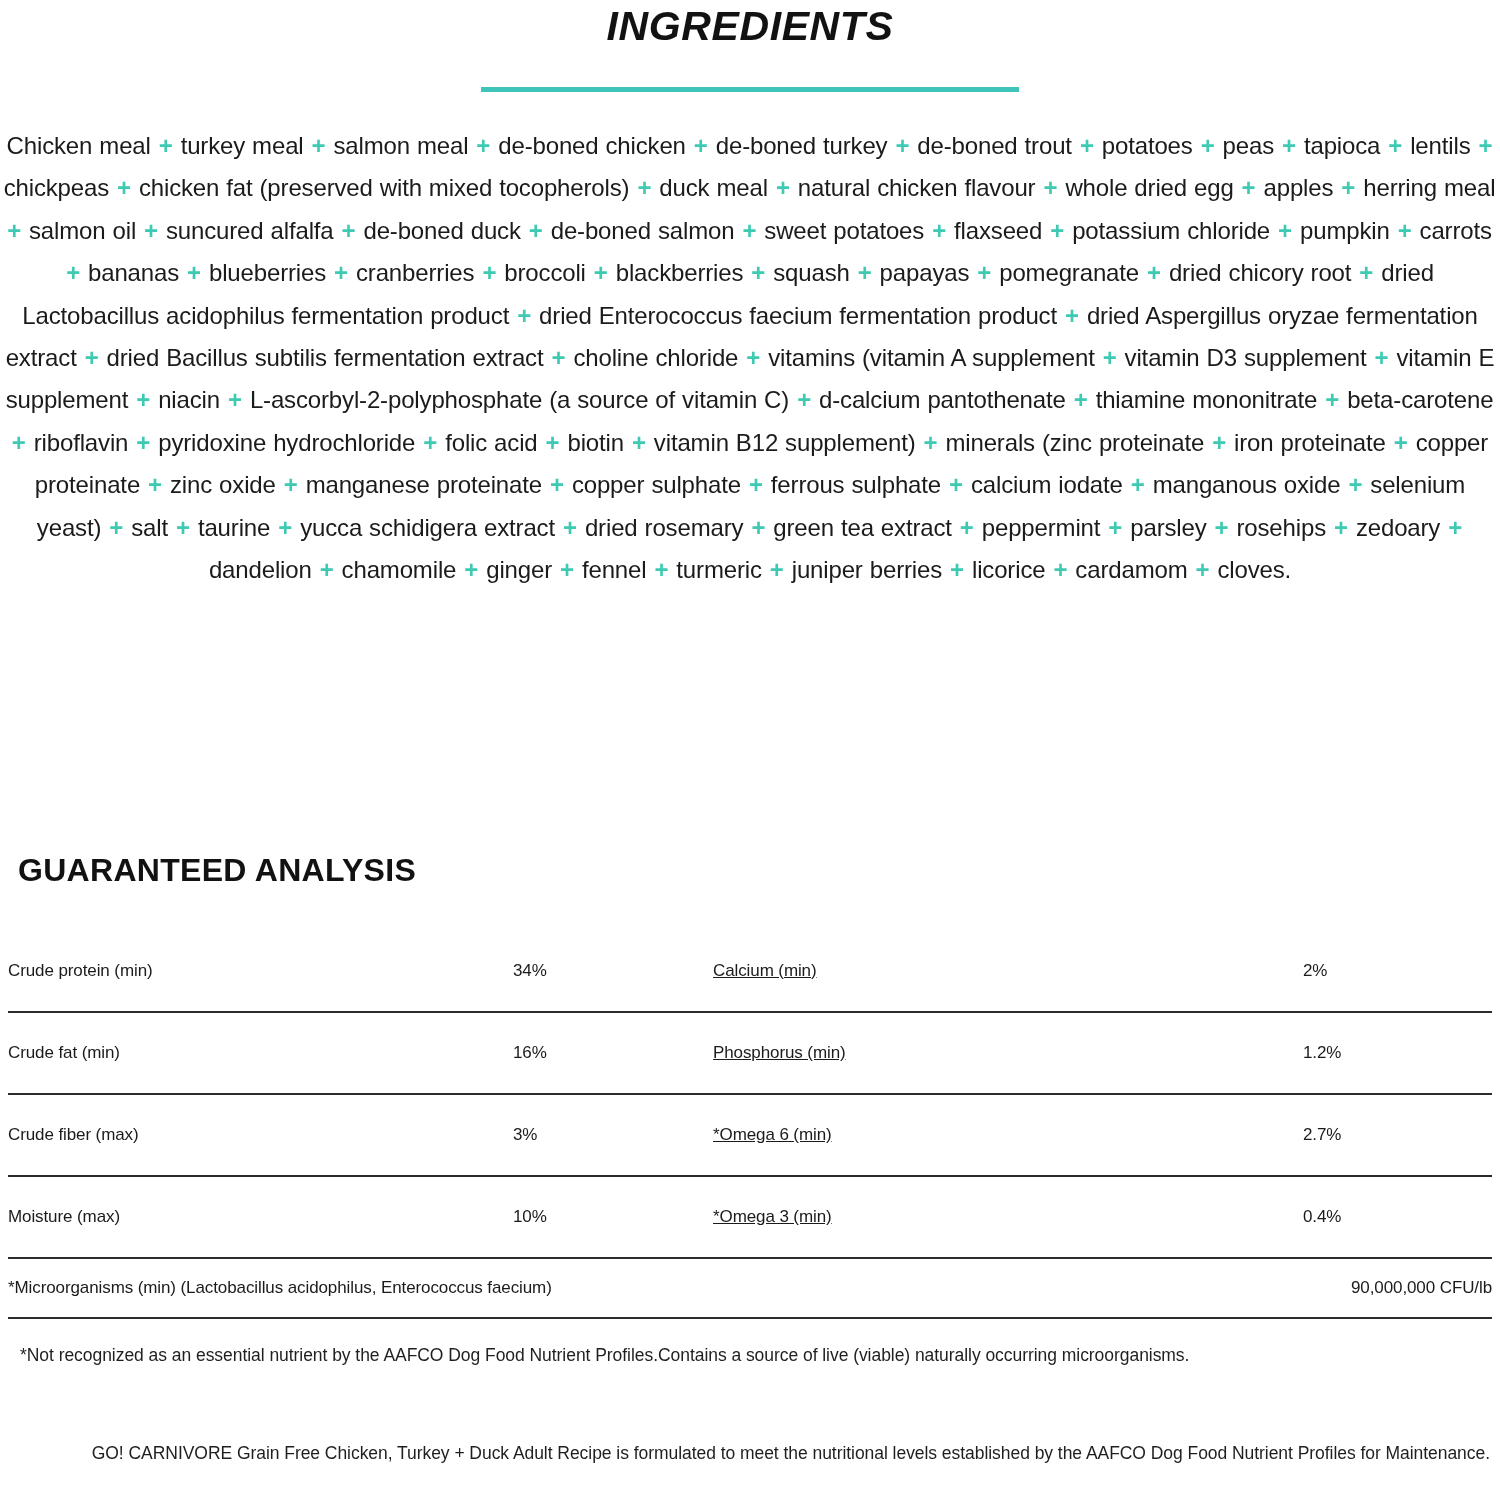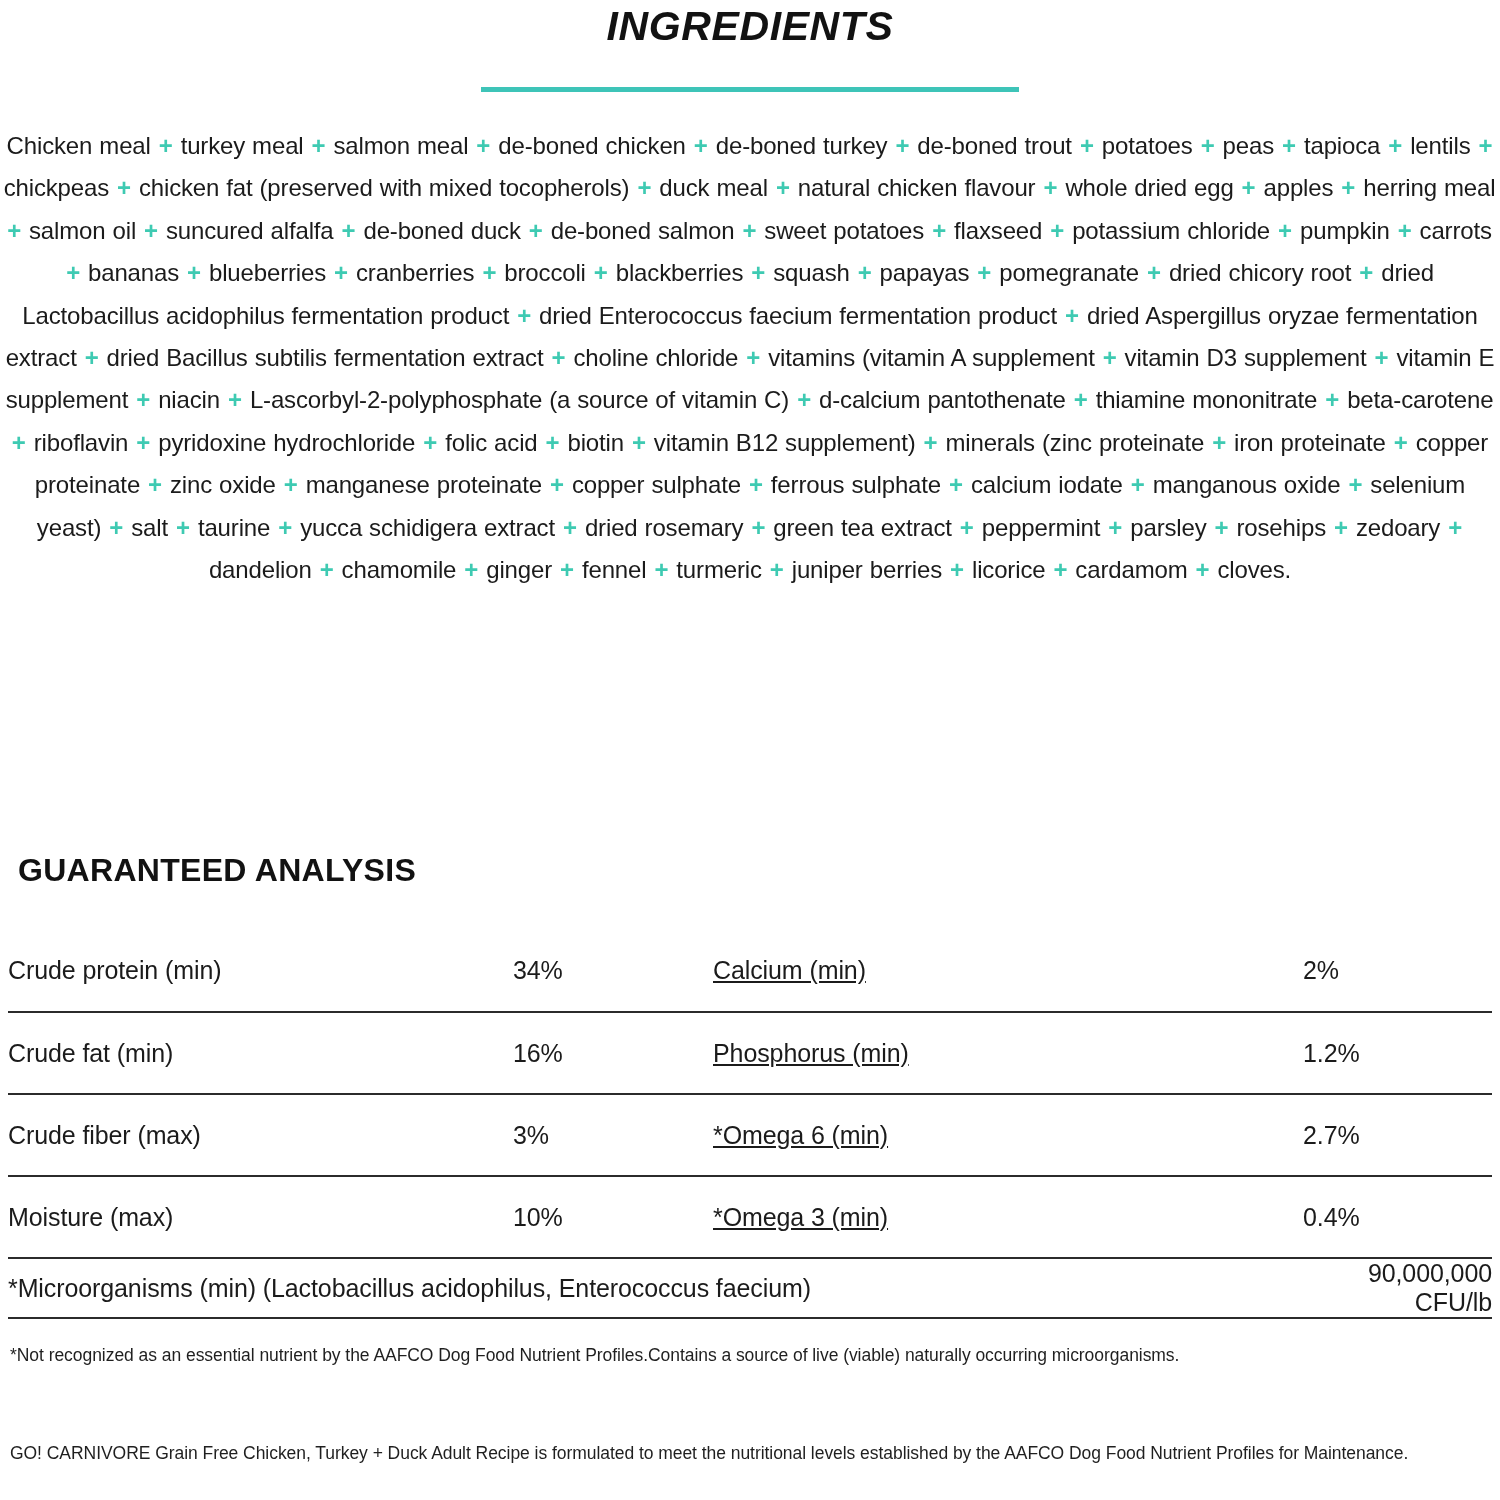--- a/index.html
+++ b/index.html
@@ -68,21 +68,21 @@
     color: #121212;
     margin: 0 0 0 10px;
   }
   table.ga-table {
     width: 100%;
     border-collapse: collapse;
     margin-top: 41px;
     table-layout: fixed;
   }
   table.ga-table td {
-    font-size: 25px;
+    font-size: 17px;
     color: #1b1b1b;
     padding: 0;
     height: 82px;
     vertical-align: middle;
     border-bottom: 2.5px solid #2b2b2b;
     letter-spacing: -0.1px;
   }
   td.c-label-1 { width: 505px; padding-left: 3px; }
   td.c-value-1 { width: 200px; }
   td.c-label-2 { width: 590px; text-decoration: underline; }
@@ -91,29 +91,29 @@
   tr.micro-row td {
     border-bottom: 2.5px solid #2b2b2b;
     height: 60px;
   }
   td.micro-label { padding-left: 3px; }
   td.micro-value { text-align: right; padding-left: 36px; }
 
   
   .footnote {
     position: absolute;
-    left: 10px;
+    left: 20px;
     right: 10px;
     font-size: 17.5px;
     color: #1f1f1f;
     letter-spacing: -0.05px;
     line-height: 25px;
   }
   .footnote-aafco { top: 1343px; }
-  .footnote-formulated { top: 1440px; line-height: 26px; }
+  .footnote-formulated { top: 1440px; line-height: 26px; text-align: right; }
 </style>
 </head>
 <body>
 
 <div class="ingredients-header">
   <h1 class="ingredients-title">INGREDIENTS</h1>
   <div class="title-rule"></div>
 </div>
 
 <div class="ingredients-body"><span>Chicken meal</span><span class="plus"> + </span><span>turkey meal</span><span class="plus"> + </span><span>salmon meal</span><span class="plus"> + </span><span>de-boned chicken</span><span class="plus"> + </span><span>de-boned turkey</span><span class="plus"> + </span><span>de-boned trout</span><span class="plus"> + </span><span>potatoes</span><span class="plus"> + </span><span>peas</span><span class="plus"> + </span><span>tapioca</span><span class="plus"> + </span><span>lentils</span><span class="plus"> + </span><span>chickpeas</span><span class="plus"> + </span><span>chicken fat (preserved with mixed tocopherols)</span><span class="plus"> + </span><span>duck meal</span><span class="plus"> + </span><span>natural chicken flavour</span><span class="plus"> + </span><span>whole dried egg</span><span class="plus"> + </span><span>apples</span><span class="plus"> + </span><span>herring meal</span><span class="plus"> + </span><span>salmon oil</span><span class="plus"> + </span><span>suncured alfalfa</span><span class="plus"> + </span><span>de-boned duck</span><span class="plus"> + </span><span>de-boned salmon</span><span class="plus"> + </span><span>sweet potatoes</span><span class="plus"> + </span><span>flaxseed</span><span class="plus"> + </span><span>potassium chloride</span><span class="plus"> + </span><span>pumpkin</span><span class="plus"> + </span><span>carrots</span><span class="plus"> + </span><span>bananas</span><span class="plus"> + </span><span>blueberries</span><span class="plus"> + </span><span>cranberries</span><span class="plus"> + </span><span>broccoli</span><span class="plus"> + </span><span>blackberries</span><span class="plus"> + </span><span>squash</span><span class="plus"> + </span><span>papayas</span><span class="plus"> + </span><span>pomegranate</span><span class="plus"> + </span><span>dried chicory root</span><span class="plus"> + </span><span>dried Lactobacillus acidophilus fermentation product</span><span class="plus"> + </span><span>dried Enterococcus faecium fermentation product</span><span class="plus"> + </span><span>dried Aspergillus oryzae fermentation extract</span><span class="plus"> + </span><span>dried Bacillus subtilis fermentation extract</span><span class="plus"> + </span><span>choline chloride</span><span class="plus"> + </span><span>vitamins (vitamin A supplement</span><span class="plus"> + </span><span>vitamin D3 supplement</span><span class="plus"> + </span><span>vitamin E supplement</span><span class="plus"> + </span><span>niacin</span><span class="plus"> + </span><span>L-ascorbyl-2-polyphosphate (a source of vitamin C)</span><span class="plus"> + </span><span>d-calcium pantothenate</span><span class="plus"> + </span><span>thiamine mononitrate</span><span class="plus"> + </span><span>beta-carotene</span><span class="plus"> + </span><span>riboflavin</span><span class="plus"> + </span><span>pyridoxine hydrochloride</span><span class="plus"> + </span><span>folic acid</span><span class="plus"> + </span><span>biotin</span><span class="plus"> + </span><span>vitamin B12 supplement)</span><span class="plus"> + </span><span>minerals (zinc proteinate</span><span class="plus"> + </span><span>iron proteinate</span><span class="plus"> + </span><span>copper proteinate</span><span class="plus"> + </span><span>zinc oxide</span><span class="plus"> + </span><span>manganese proteinate</span><span class="plus"> + </span><span>copper sulphate</span><span class="plus"> + </span><span>ferrous sulphate</span><span class="plus"> + </span><span>calcium iodate</span><span class="plus"> + </span><span>manganous oxide</span><span class="plus"> + </span><span>selenium yeast)</span><span class="plus"> + </span><span>salt</span><span class="plus"> + </span><span>taurine</span><span class="plus"> + </span><span>yucca schidigera extract</span><span class="plus"> + </span><span>dried rosemary</span><span class="plus"> + </span><span>green tea extract</span><span class="plus"> + </span><span>peppermint</span><span class="plus"> + </span><span>parsley</span><span class="plus"> + </span><span>rosehips</span><span class="plus"> + </span><span>zedoary</span><span class="plus"> + </span><span>dandelion</span><span class="plus"> + </span><span>chamomile</span><span class="plus"> + </span><span>ginger</span><span class="plus"> + </span><span>fennel</span><span class="plus"> + </span><span>turmeric</span><span class="plus"> + </span><span>juniper berries</span><span class="plus"> + </span><span>licorice</span><span class="plus"> + </span><span>cardamom</span><span class="plus"> + </span><span>cloves.</span></div>

